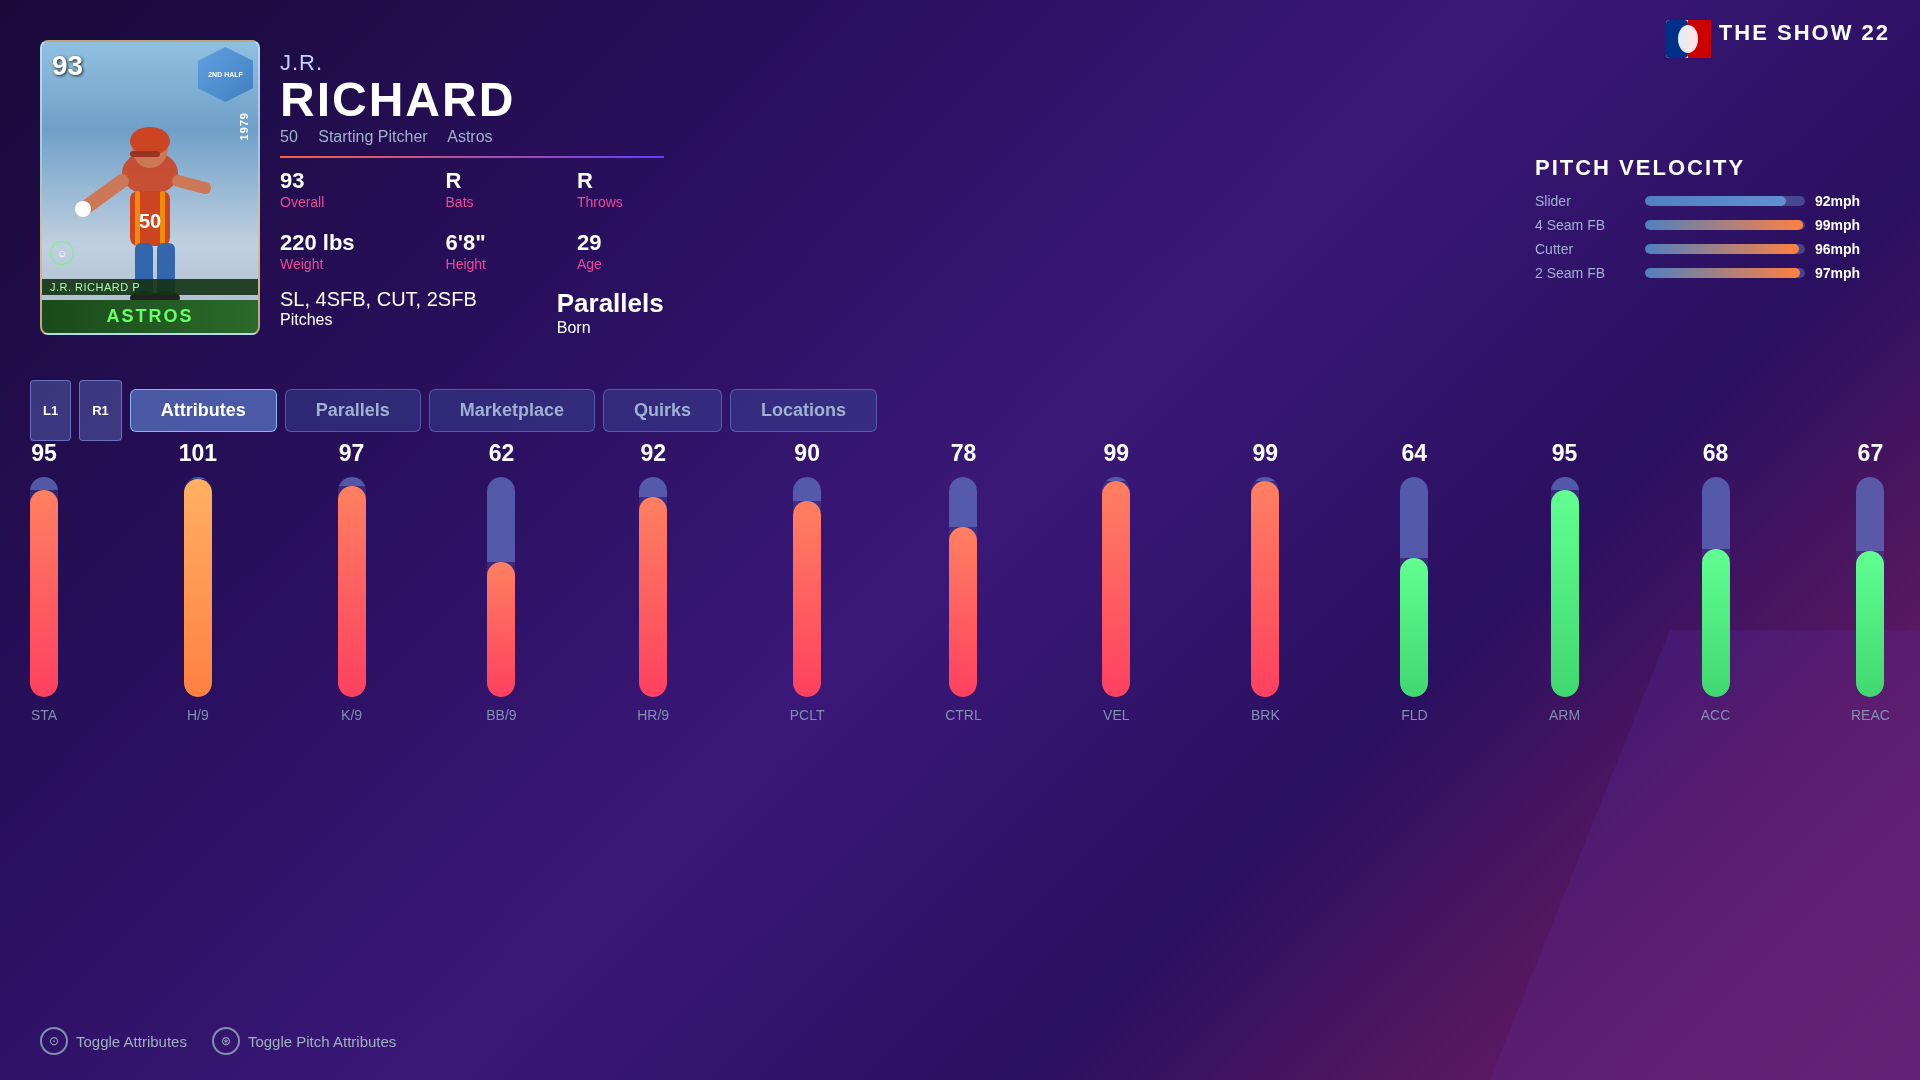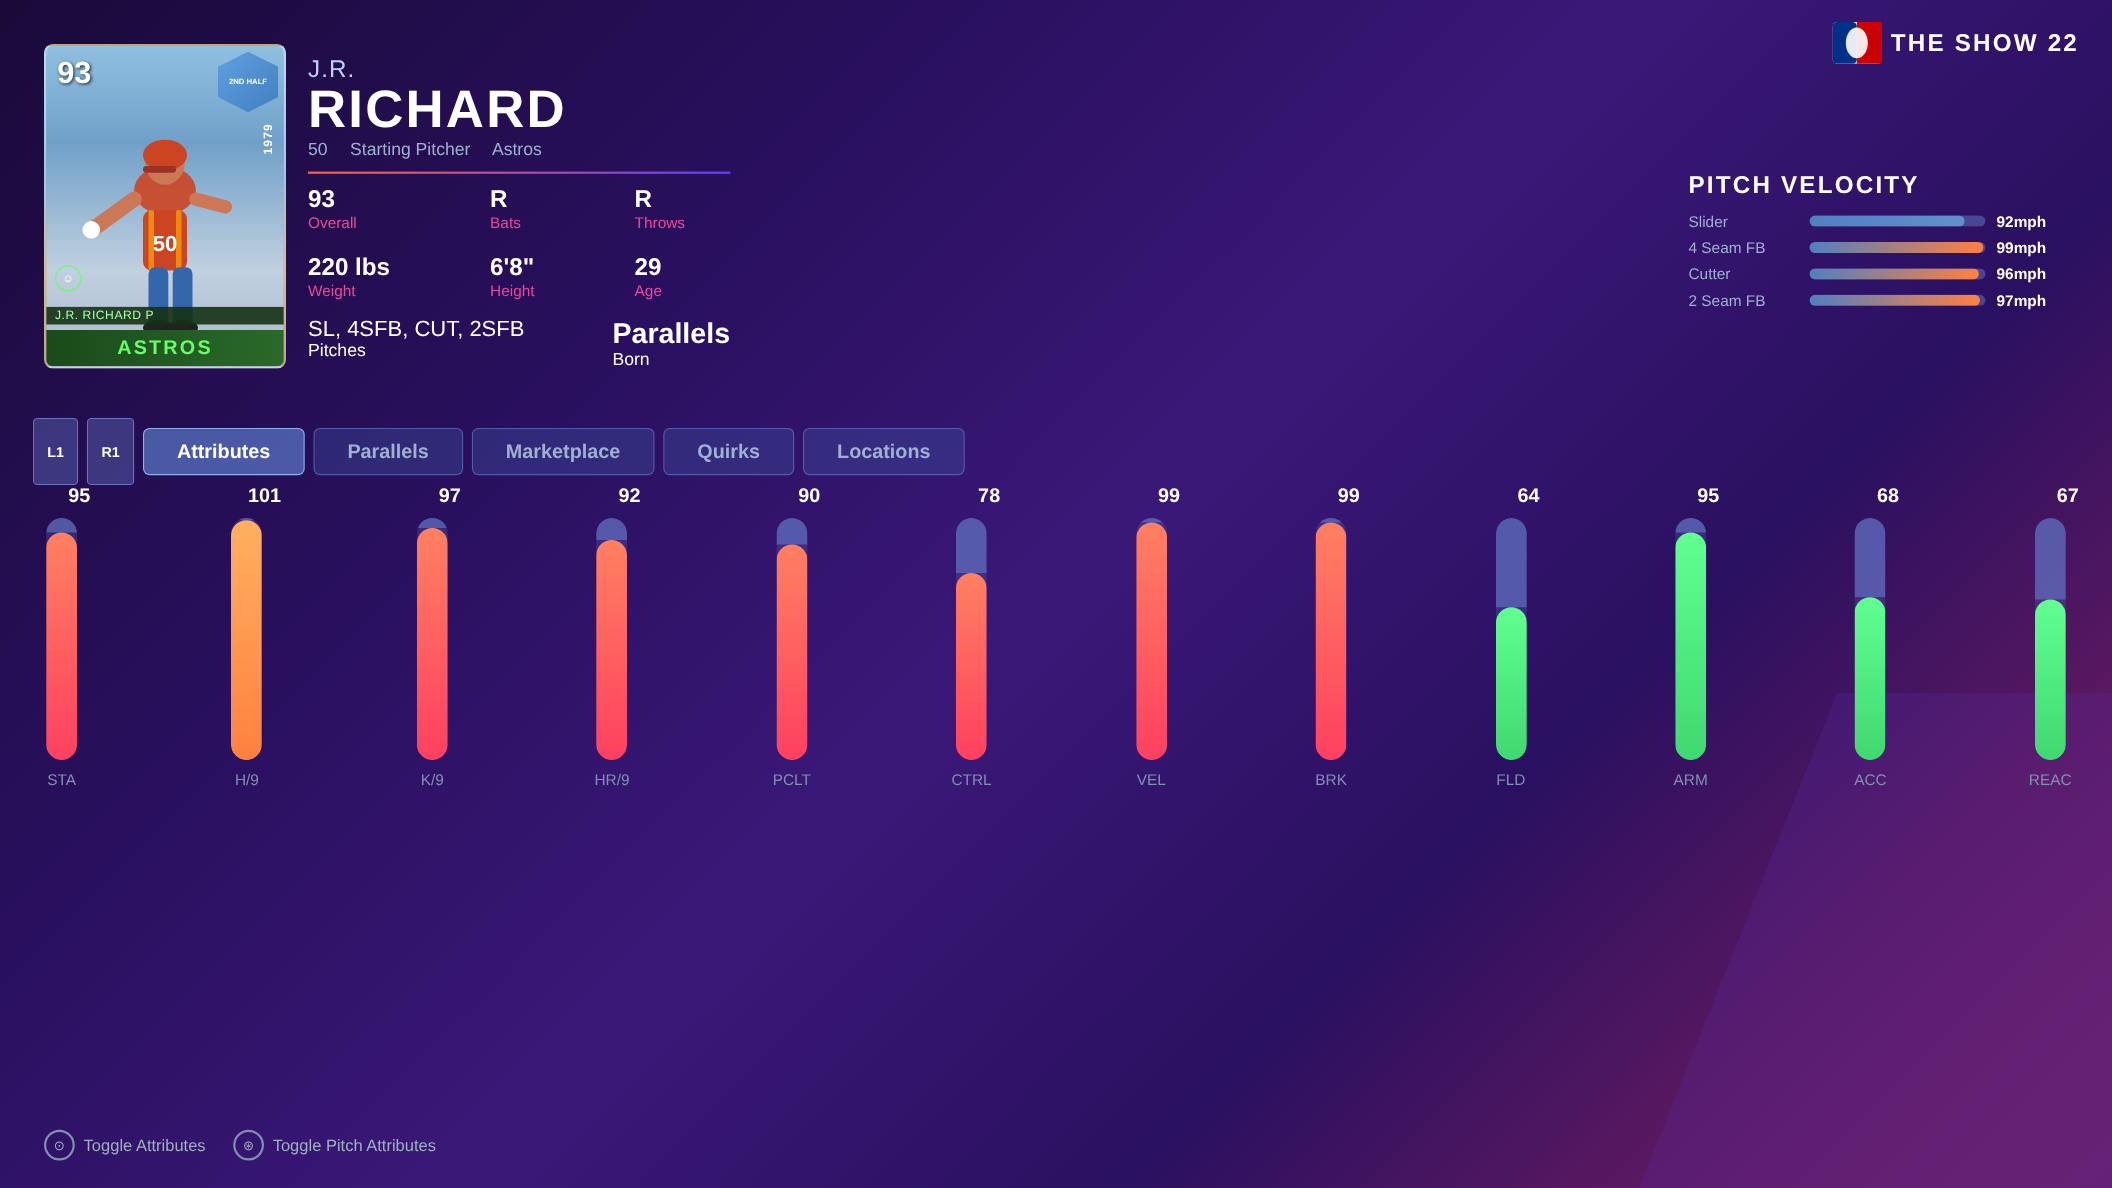--- a/index.html
+++ b/index.html
@@ -28,21 +28,21 @@
     .top-bar {
       position: absolute;
       top: 20px;
       right: 30px;
       display: flex;
       align-items: center;
       gap: 8px;
     }
     .mlb-logo {
       display: flex;
-      align-items: center;
+      align-items: flex-start;
       gap: 8px;
       padding-left: 28px;
     }
     .show-22-text {
       font-size: 22px;
       font-weight: 900;
       letter-spacing: 2px;
       color: white;
     }
 
@@ -289,25 +289,24 @@
       align-items: flex-end;
       padding-bottom: 60px;
     }
     .attr-column {
       display: flex;
       flex-direction: column;
       align-items: center;
       gap: 6px;
     }
     .attr-value {
-      font-size: 18px;
+      font-size: 23px;
       font-weight: 900;
       color: white;
       margin-bottom: 4px;
-      margin-left: 32px;
     }
     .attr-bar-container {
       width: 28px;
       height: 220px;
       background: rgba(80, 80, 160, 0.4);
       border-radius: 14px;
       position: relative;
       overflow: hidden;
       display: flex;
       flex-direction: column;
@@ -613,20 +612,28 @@
   </div>
       <div class="attr-column">
     <div class="attr-value">97</div>
     <div class="attr-bar-container">
       <div class="attr-bar-overlay" style="height:9px;"></div>
       <div class="attr-bar-fill attr-bar-pink" style="height:211px;"></div>
     </div>
     <div class="attr-label">K/9</div>
   </div>
       <div class="attr-column">
+    <div class="attr-value">62</div>
+    <div class="attr-bar-container">
+      <div class="attr-bar-overlay" style="height:85px;"></div>
+      <div class="attr-bar-fill attr-bar-pink" style="height:135px;"></div>
+    </div>
+    <div class="attr-label">BB/9</div>
+  </div>
+      <div class="attr-column">
     <div class="attr-value">92</div>
     <div class="attr-bar-container">
       <div class="attr-bar-overlay" style="height:20px;"></div>
       <div class="attr-bar-fill attr-bar-pink" style="height:200px;"></div>
     </div>
     <div class="attr-label">HR/9</div>
   </div>
       <div class="attr-column">
     <div class="attr-value">90</div>
     <div class="attr-bar-container">

